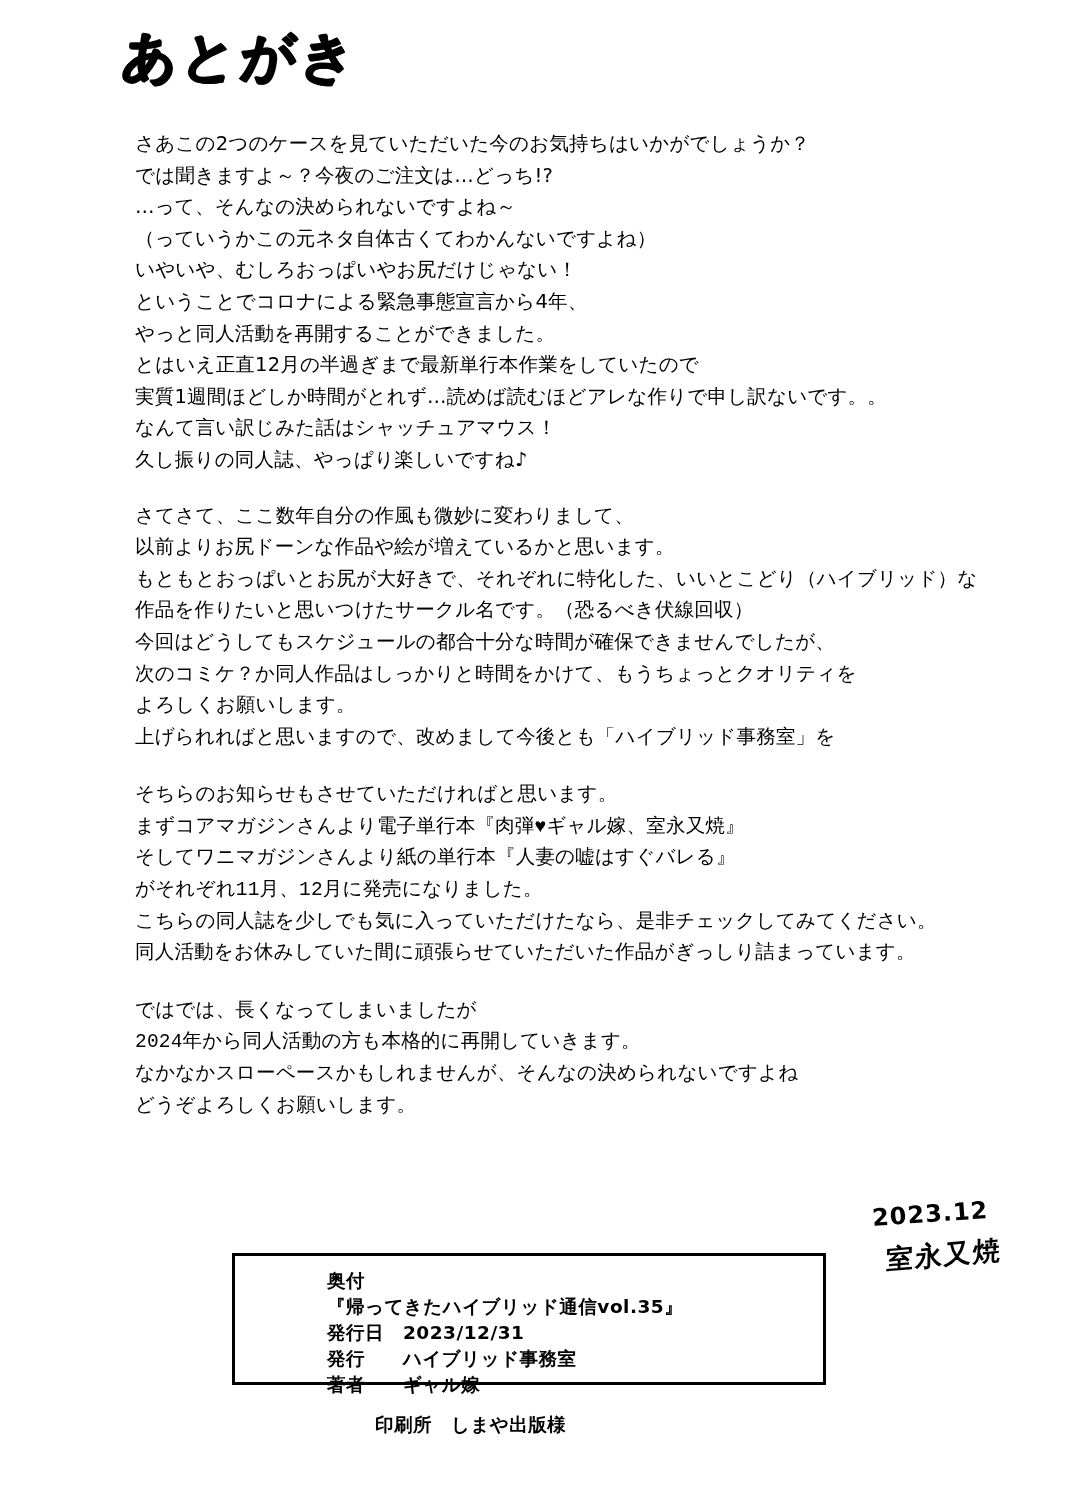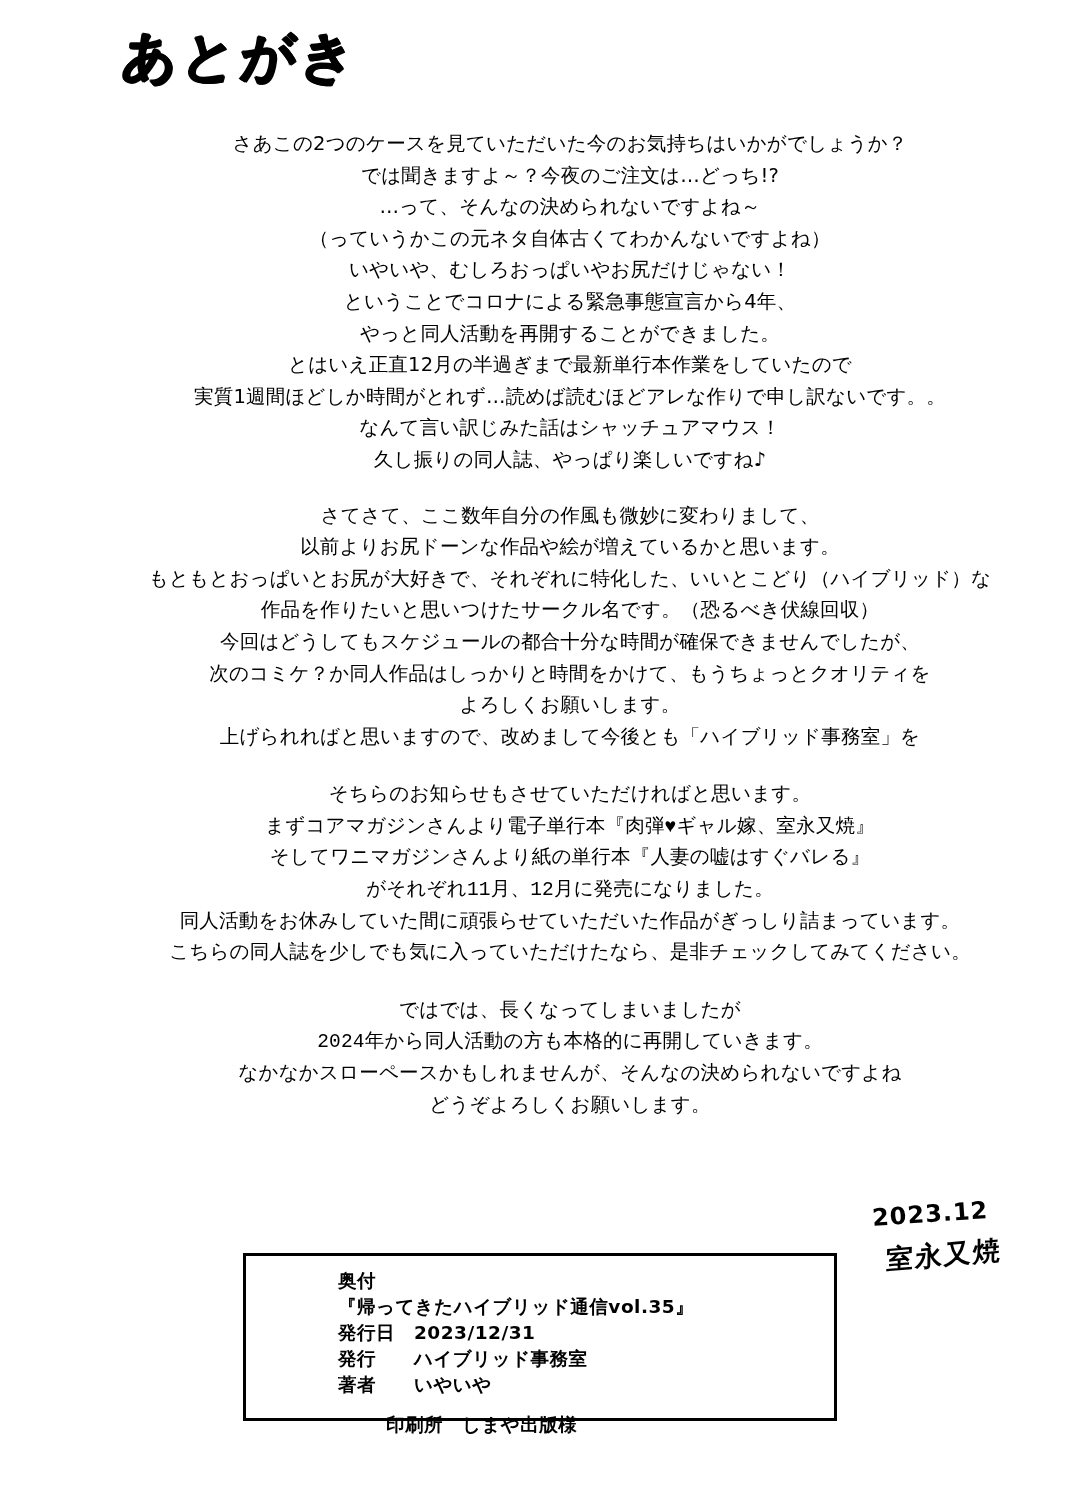--- a/index.html
+++ b/index.html
@@ -44,22 +44,21 @@
     position: absolute;
     left: 118px;
     top: 128px;
     width: 900px;
     font-size: 19.5px;
     line-height: 31.6px;
     font-weight: 500;
     letter-spacing: 0.2px;
   }
   .para {
-    margin: 0 0 0 4px;
-    text-align: center;
+    margin: 0 0 0 17px;
   }
   .para + .para {
     margin-top: 26px;
     font-family: Liberation Mono, monospace;
   }
   .line {
     white-space: pre;
     display: block;
   }
 
@@ -80,24 +79,24 @@
     font-size: 27px;
     font-weight: 700;
     transform: rotate(-5deg) skewX(-6deg);
     letter-spacing: 2px;
     font-family: "DejaVu Serif", serif;
   }
 
   
   .colophon {
     position: absolute;
-    left: 243px;
+    left: 232px;
     top: 1253px;
     width: 594px;
-    height: 168px;
+    height: 132px;
     border: 3px solid #000;
     box-sizing: border-box;
     background: #fff;
   }
   .colophon-inner {
     padding: 12px 0 0 92px;
     font-size: 18.5px;
     line-height: 26px;
     font-weight: 700;
     letter-spacing: 0.5px;
@@ -145,41 +144,41 @@
       <span class="line">次のコミケ？か同人作品はしっかりと時間をかけて、もうちょっとクオリティを</span>
       <span class="line">よろしくお願いします。</span>
       <span class="line">上げられればと思いますので、改めまして今後とも「ハイブリッド事務室」を</span>
     </div>
 
     <div class="para">
       <span class="line">そちらのお知らせもさせていただければと思います。</span>
       <span class="line">まずコアマガジンさんより電子単行本『肉弾♥ギャル嫁、室永又焼』</span>
       <span class="line">そしてワニマガジンさんより紙の単行本『人妻の嘘はすぐバレる』</span>
       <span class="line">がそれぞれ11月、12月に発売になりました。</span>
+      <span class="line">こちらの同人誌を少しでも気に入っていただけたなら、是非チェックしてみてください。</span>
       <span class="line">同人活動をお休みしていた間に頑張らせていただいた作品がぎっしり詰まっています。</span>
-      <span class="line">こちらの同人誌を少しでも気に入っていただけたなら、是非チェックしてみてください。</span>
     </div>
 
     <div class="para">
       <span class="line">ではでは、長くなってしまいましたが</span>
       <span class="line">2024年から同人活動の方も本格的に再開していきます。</span>
       <span class="line">なかなかスローペースかもしれませんが、そんなの決められないですよね</span>
       <span class="line">どうぞよろしくお願いします。</span>
     </div>
 
   </div>
 
   <div class="sign-date">2023.12</div>
   <div class="sign-name">室永又焼</div>
 
   <div class="colophon">
     <div class="colophon-inner">
       <span class="col-line">奥付</span>
       <span class="col-line">『帰ってきたハイブリッド通信vol.35』</span>
       <span class="col-line">発行日　2023/12/31</span>
       <span class="col-line">発行　　ハイブリッド事務室</span>
-      <span class="col-line">著者　　いやいや</span>
+      <span class="col-line">著者　　ギャル嫁</span>
       <div class="col-gap"></div>
       <span class="col-line col-printer">印刷所　しまや出版様</span>
     </div>
   </div>
 
 </div>
 
 </body></html>

